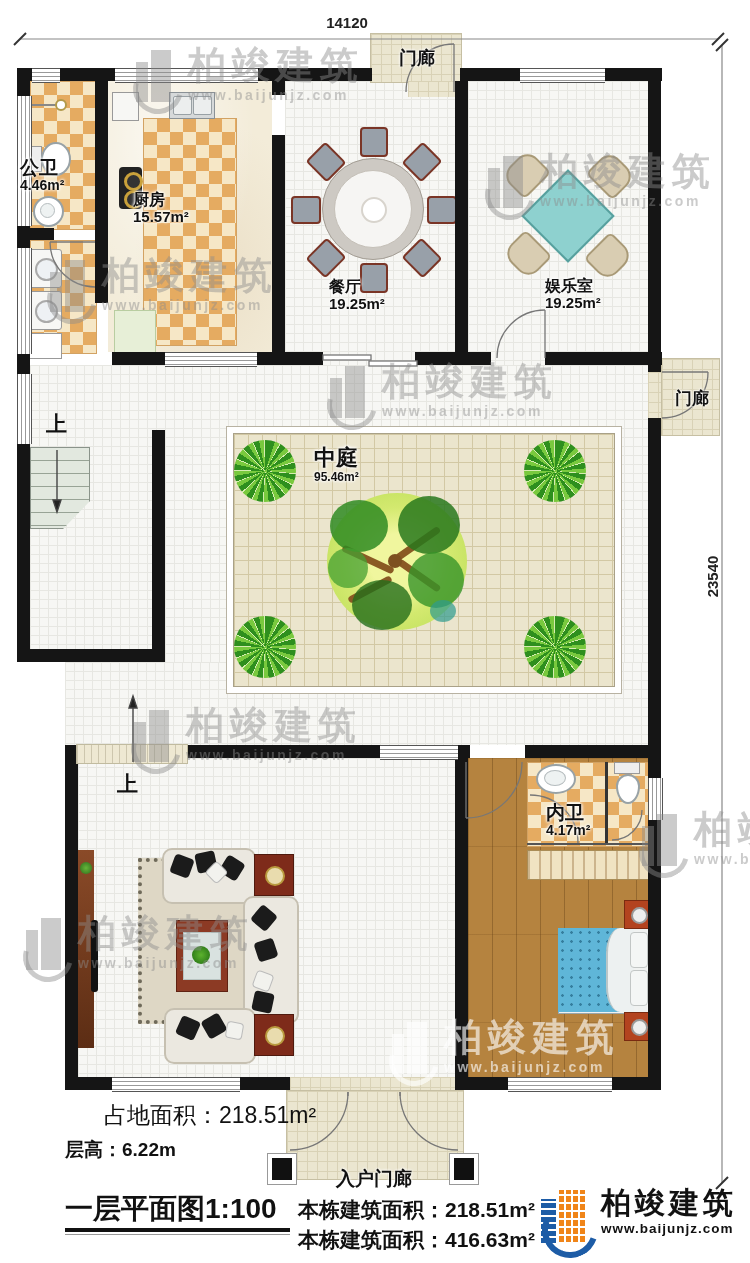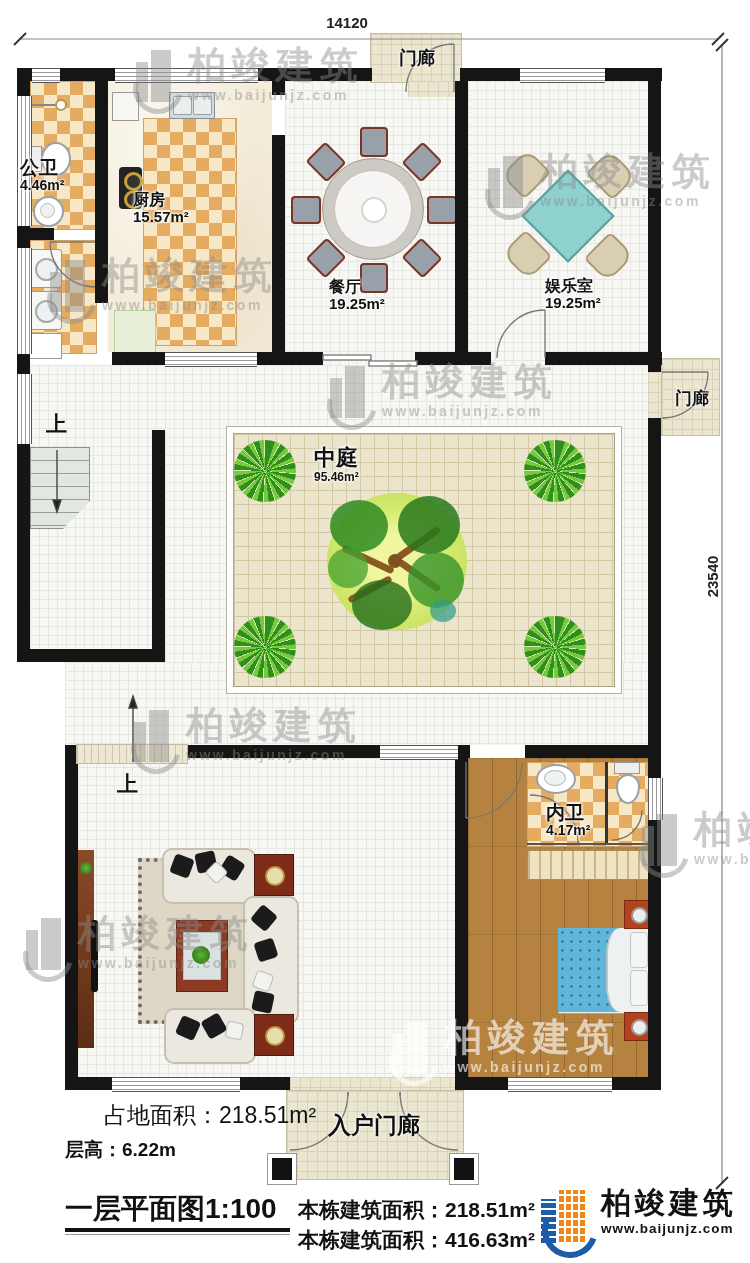--- a/index.html
+++ b/index.html
@@ -340,21 +340,21 @@
     <div class="rname">中庭</div>
     <div class="rarea">95.46m²</div>
   </div>
   <div class="rlabel" style="left:546px;top:802px;width:100px;">
     <div class="rname">内卫</div>
     <div class="rarea">4.17m²</div>
   </div>
 
   <div class="plabel" style="left:377px;top:46px;width:80px;">门廊</div>
   <div class="plabel" style="left:652px;top:387px;width:80px;font-size:17px;">门廊</div>
-  <div class="plabel" style="left:304px;top:1110px;width:140px;font-size:23px;">入户门廊</div>
+  <div class="plabel" style="left:304px;top:1166px;width:140px;font-size:19px;">入户门廊</div>
   <div class="uplabel" style="left:46px;top:410px;">上</div>
   <div class="uplabel" style="left:117px;top:770px;">上</div>
 
   <div class="dim" style="left:317px;top:14px;width:60px;">14120</div>
   <div class="dim" style="left:682px;top:568px;width:60px;transform:rotate(-90deg);">23540</div>
 
   <div class="wm" style="left:136px;top:46px;">
     <div class="wm-ic">
         <i class="a"></i>
         <i class="b"></i>

